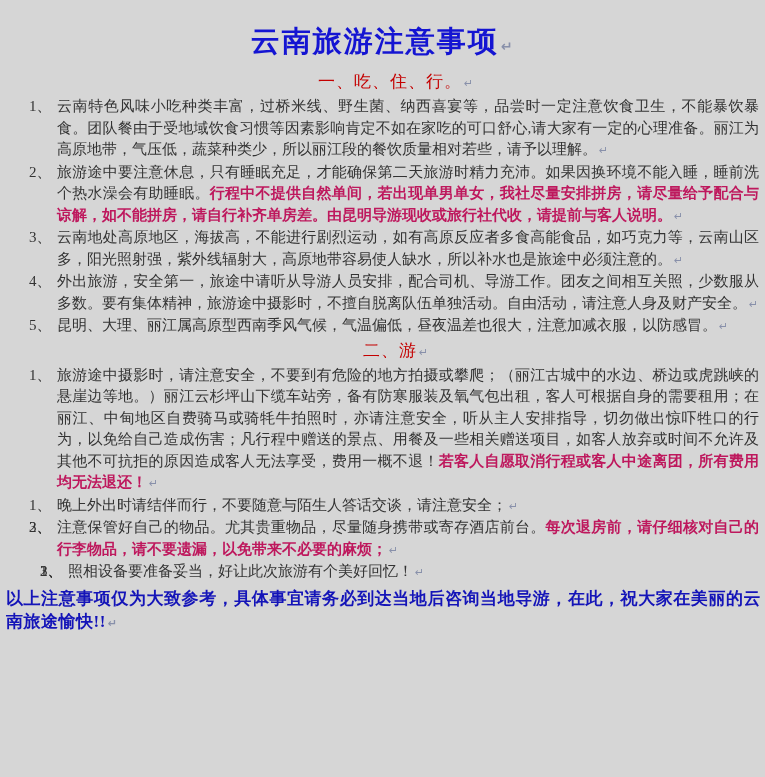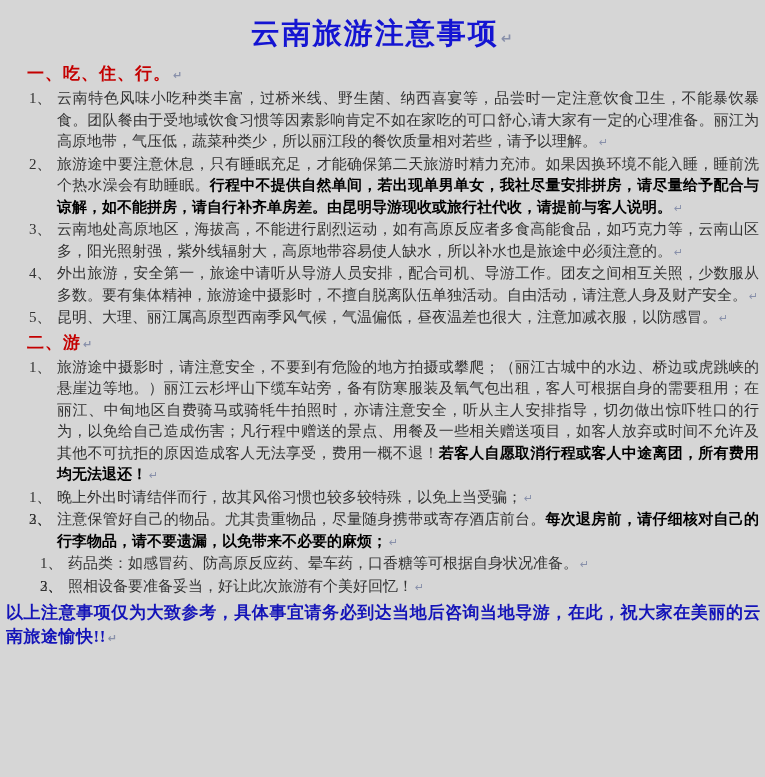--- a/index.html
+++ b/index.html
@@ -1,40 +1,40 @@
 <!DOCTYPE html>
 <html><head>
 <meta charset="utf-8">
 <style>
   html,body{margin:0;padding:0;}
   body{
     width:765px;height:777px;overflow:hidden;
     background:#d6d6d6;
     font-family:"Liberation Serif","DejaVu Serif",serif;
   }
-  .page{width:765px;height:777px;box-sizing:border-box;padding-top:12px;}
+  .page{width:765px;height:777px;box-sizing:border-box;padding-top:20px;}
   .title{
     text-align:center;font-size:29px;font-weight:bold;color:#1414d2;
     letter-spacing:2px;margin:4px 0 8px 0;line-height:34px;
   }
   .section-heading{
-    font-size:17px;font-weight:bold;color:#c40000;
-    margin:2px 0 1px 27px;line-height:22px;letter-spacing:1px;
+    font-size:17px;font-weight:normal;color:#c40000;
+    margin:2px 0 1px 27px;line-height:22px;letter-spacing:1px;text-align:center;
   }
   .item{
     position:relative;padding-left:57px;padding-right:6px;
     font-size:15px;line-height:21.5px;color:#333333;
     text-align:justify;
   }
   .item .num{position:absolute;left:29px;top:0;}
   
   .section:nth-child(4) .item{padding-left:68px;}
   .section:nth-child(4) .item .num{left:40px;}
   .seg{color:#333333;}
-  .seg.bold{font-weight:bold;color:#000000;font-family:Liberation Serif, serif;}
+  .seg.bold{font-weight:bold;color:#be185d;font-family:Liberation Serif, serif;}
   .ret{color:#8890aa;font-size:11px;padding-left:2px;font-family:"DejaVu Sans",sans-serif;}
   .title .ret{font-size:14px;}
   .footer{
     font-size:17px;font-weight:bold;color:#1414b8;
     margin:3px 4px 4px 6px;line-height:23.5px;letter-spacing:0.5px;
     text-align:justify;
   }
 </style>
 </head>
 <body>
@@ -49,25 +49,25 @@
         <div class="item"><span class="num">2、</span><span><span class="seg">旅游途中要注意休息，只有睡眠充足，才能确保第二天旅游时精力充沛。如果因换环境不能入睡，睡前洗个热水澡会有助睡眠。</span><span class="seg bold">行程中不提供自然单间，若出现单男单女，我社尽量安排拼房，请尽量给予配合与谅解，如不能拼房，请自行补齐单房差。由昆明导游现收或旅行社代收，请提前与客人说明。</span><span class="ret">↵</span></span></div>
         <div class="item"><span class="num">3、</span><span><span class="seg">云南地处高原地区，海拔高，不能进行剧烈运动，如有高原反应者多食高能食品，如巧克力等，云南山区多，阳光照射强，紫外线辐射大，高原地带容易使人缺水，所以补水也是旅途中必须注意的。</span><span class="ret">↵</span></span></div>
         <div class="item"><span class="num">4、</span><span><span class="seg">外出旅游，安全第一，旅途中请听从导游人员安排，配合司机、导游工作。团友之间相互关照，少数服从多数。要有集体精神，旅游途中摄影时，不擅自脱离队伍单独活动。自由活动，请注意人身及财产安全。</span><span class="ret">↵</span></span></div>
         <div class="item"><span class="num">5、</span><span><span class="seg">昆明、大理、丽江属高原型西南季风气候，气温偏低，昼夜温差也很大，注意加减衣服，以防感冒。</span><span class="ret">↵</span></span></div>
       </div>
       <div class="section">
         <div class="section-heading"><span>二、游</span><span class="ret">↵</span></div>
         <div class="item"><span class="num">1、</span><span><span class="seg">旅游途中摄影时，请注意安全，不要到有危险的地方拍摄或攀爬；（丽江古城中的水边、桥边或虎跳峡的悬崖边等地。）丽江云杉坪山下缆车站旁，备有防寒服装及氧气包出租，客人可根据自身的需要租用；在丽江、中甸地区自费骑马或骑牦牛拍照时，亦请注意安全，听从主人安排指导，切勿做出惊吓牲口的行为，以免给自己造成伤害；凡行程中赠送的景点、用餐及一些相关赠送项目，如客人放弃或时间不允许及其他不可抗拒的原因造成客人无法享受，费用一概不退！</span><span class="seg bold">若客人自愿取消行程或客人中途离团，所有费用均无法退还！</span><span class="ret">↵</span></span></div>
       </div>
       <div class="section">
-        <div class="item"><span class="num">1、</span><span><span class="seg">晚上外出时请结伴而行，故其风俗习惯也较多较特殊，以免上当受骗；</span><span class="ret">↵</span></span></div>
+        <div class="item"><span class="num">1、</span><span><span class="seg">晚上外出时请结伴而行，不要随意与陌生人答话交谈，请注意安全；</span><span class="ret">↵</span></span></div>
         <div class="item"><span class="num">2、</span></div>
         <div class="item"><span class="num">3、</span><span><span class="seg">注意保管好自己的物品。尤其贵重物品，尽量随身携带或寄存酒店前台。</span><span class="seg bold">每次退房前，请仔细核对自己的行李物品，请不要遗漏，以免带来不必要的麻烦；</span><span class="ret">↵</span></span></div>
       </div>
       <div class="section">
-        <div class="item"><span class="num">1、</span><span><span class="seg">药品类：如感冒药、防高原反应药、晕车药，口香糖等可根据自身状况准备。</span><span class="ret">↵</span></span></div>
+        <div class="item"><span class="num">1、</span></div>
         <div class="item"><span class="num">2、</span></div>
         <div class="item"><span class="num">3、</span><span><span class="seg">照相设备要准备妥当，好让此次旅游有个美好回忆！</span><span class="ret">↵</span></span></div>
       </div>
     </div>
 
   <div class="footer"><span>以上注意事项仅为大致参考，具体事宜请务必到达当地后咨询当地导游，在此，祝大家在美丽的云南旅途愉快!!</span><span class="ret">↵</span></div>
 </div>
 
 </body></html>

